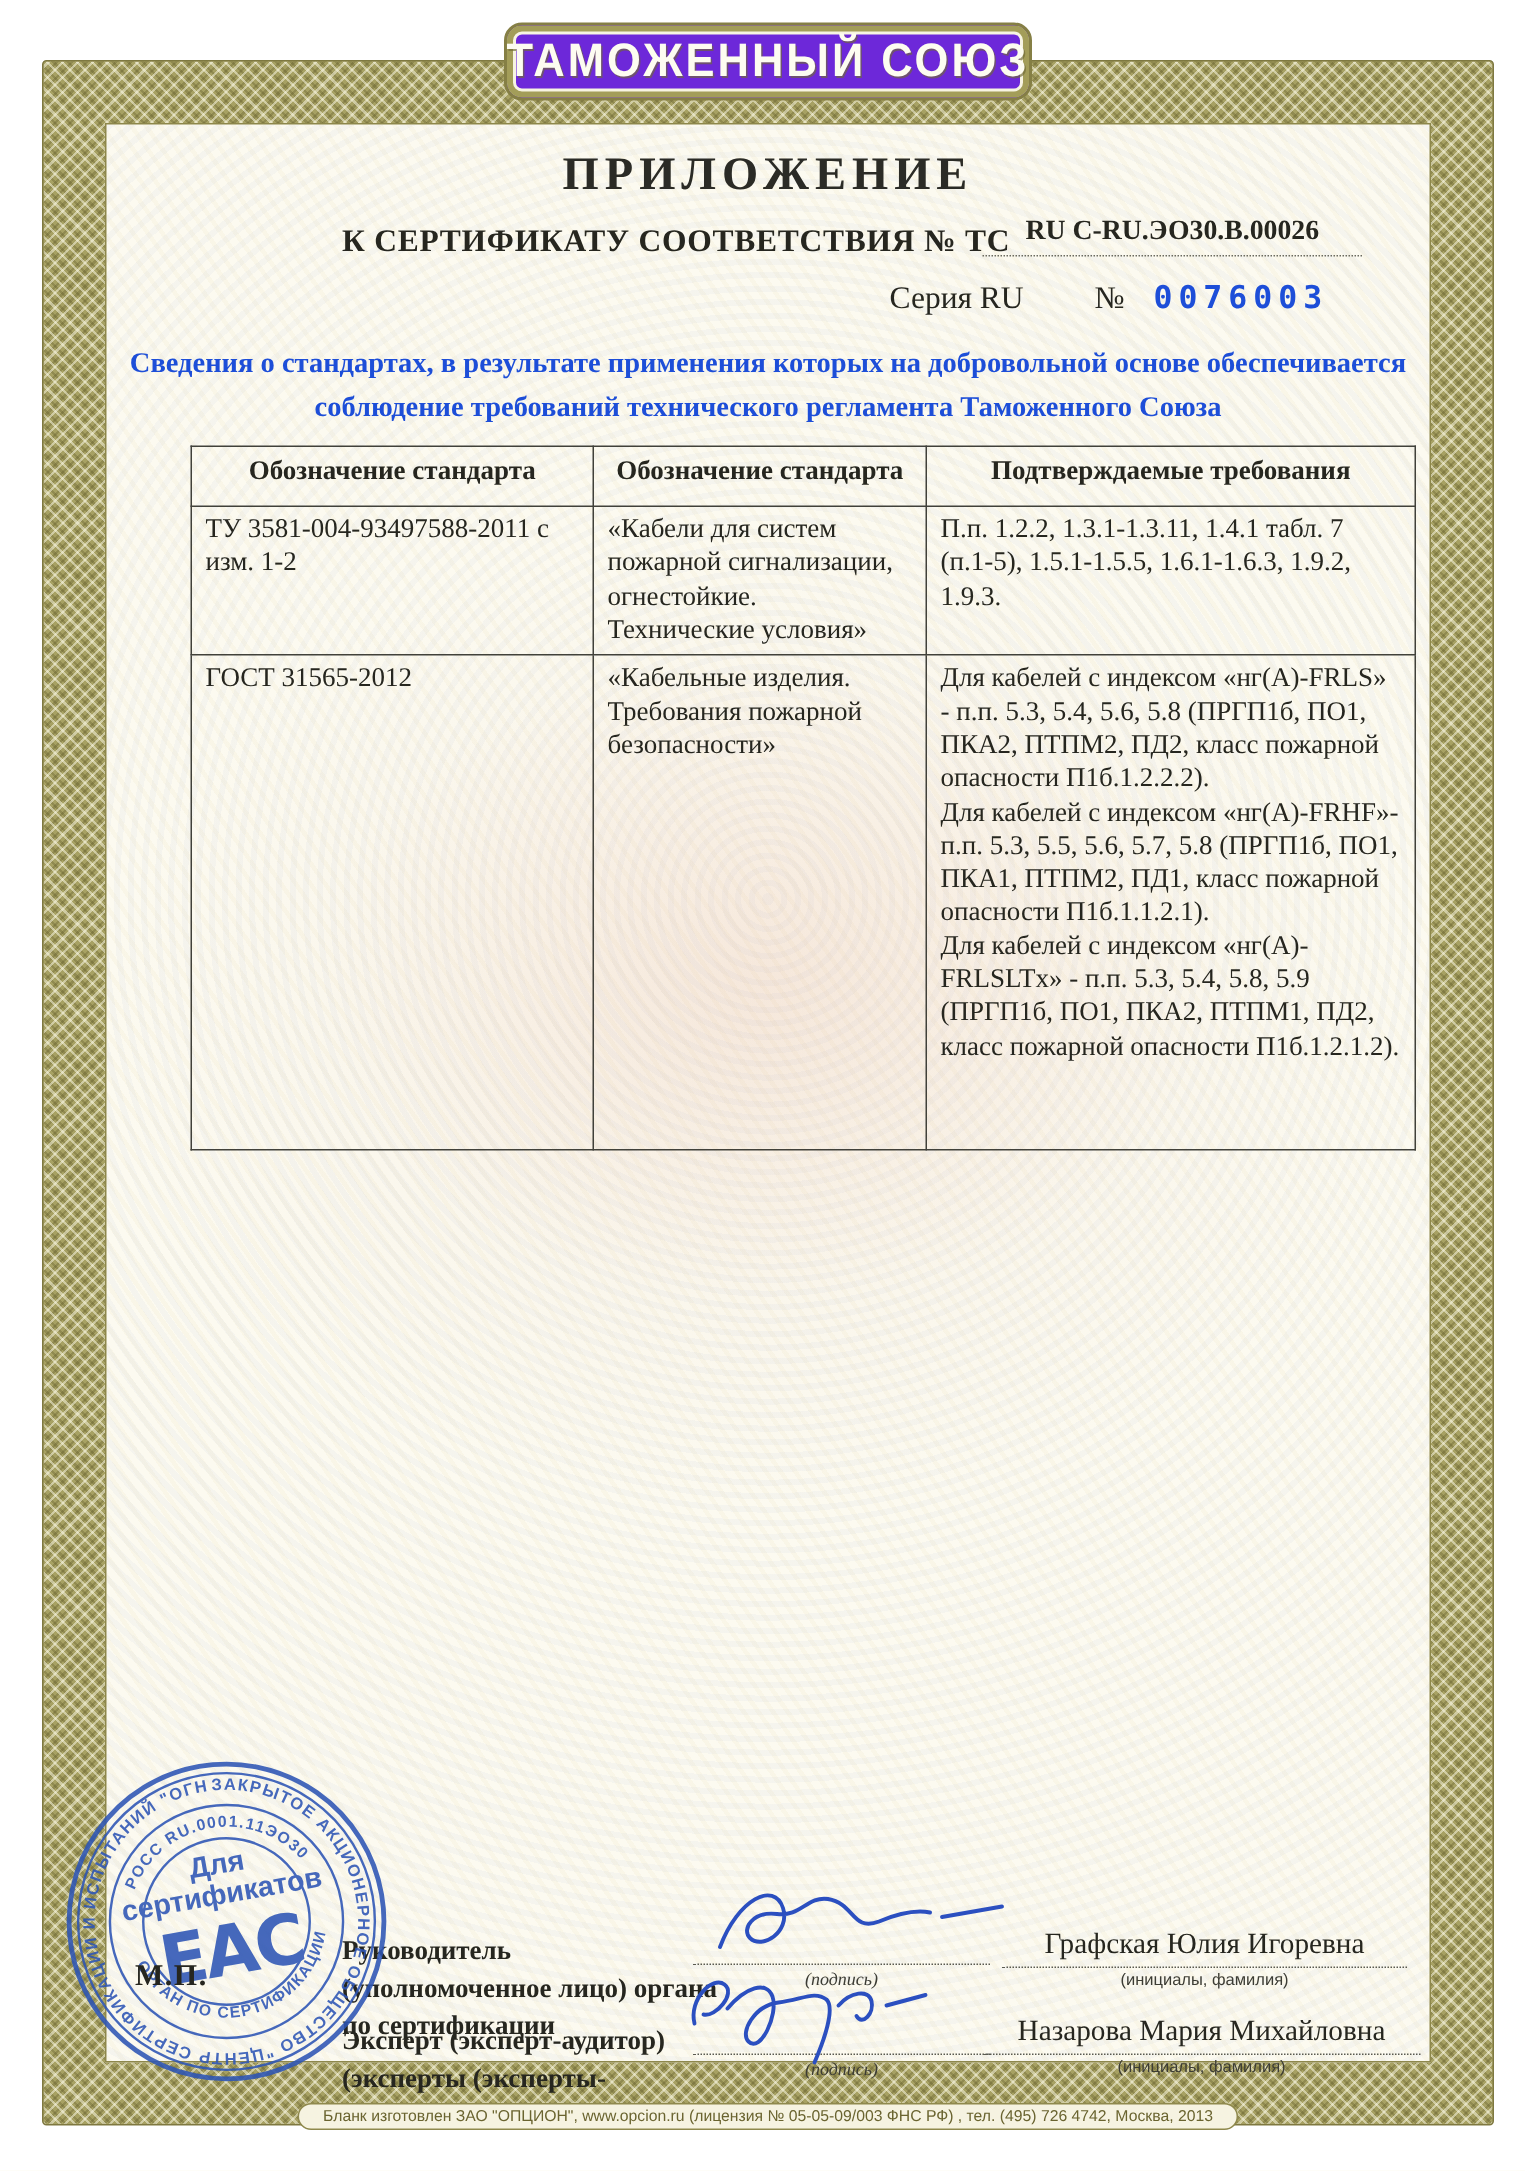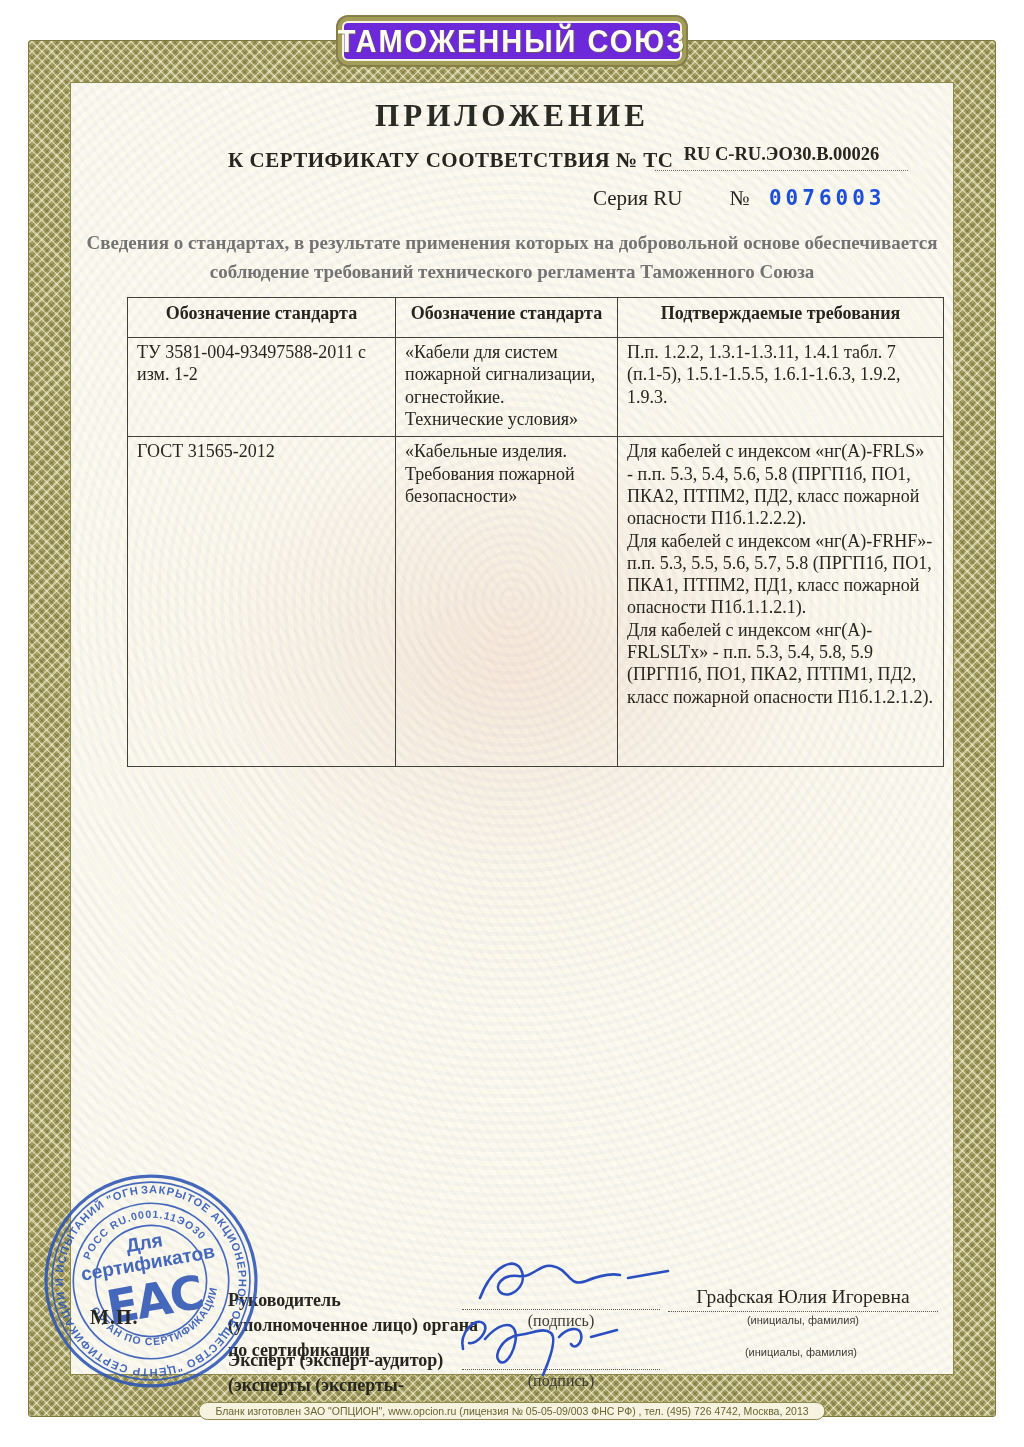--- a/index.html
+++ b/index.html
@@ -68,21 +68,21 @@
   .series-no-sign { margin-left:42px; }
   .series-number {
     margin-left:14px;
     font-family:"DejaVu Sans Mono", monospace;
     font-weight:bold; font-size:21px; letter-spacing:4px;
     color:#1d4ed8;
   }
   .intro {
     position:absolute; top:229px; left:82px; width:860px; z-index:3;
     text-align:center; font-weight:bold; font-size:19px; line-height:1.5;
-    color:#737373;
+    color:#1d4ed8;
   }
   
   table.standards {
     position:absolute; top:297px; left:127px; width:816px; z-index:3;
     border-collapse:collapse; table-layout:fixed;
     font-size:18px; line-height:1.24;
   }
   table.standards col.c1 { width:268px; }
   table.standards col.c2 { width:222px; }
   table.standards col.c3 { width:326px; }
@@ -114,21 +114,21 @@
   .role-1 { top:1288px; }
   .role-2 { top:1348px; }
   .sig-line {
     position:absolute; width:198px; z-index:3;
     border-bottom:1.5px dotted #5a5a50;
   }
   .sig-line-1 { left:462px; top:1282px; height:28px; }
   .sig-line-2 { left:462px; top:1342px; height:28px; }
   .sig-caption {
     position:absolute; width:198px; z-index:3;
-    text-align:center; font-size:16px; color:#3c3c34;
+    text-align:center; font-size:12px; color:#3c3c34;font-style:italic;
   }
   .sig-caption-1 { left:462px; top:1312px; }
   .sig-caption-2 { left:462px; top:1372px; }
   .name-block {
     position:absolute; z-index:3; text-align:center;
   }
   .name-1 { left:668px; top:1286px; width:270px; }
   .name-2 { left:655px; top:1344px; width:292px; }
   .name-text { font-size:19.5px; border-bottom:1.5px dotted #5a5a50; padding-bottom:3px; white-space:nowrap; }
   .name-caption { font-size:11px; color:#3c3c34; padding-top:2px; font-family:"Liberation Sans", sans-serif; }
@@ -254,16 +254,17 @@
   <path d="M30,34 C42,20 56,15 60,26 C64,38 52,64 44,56 C38,50 48,32 64,30 C80,28 88,22 96,28 C102,34 94,56 88,70" fill="none" stroke="#2b4fc0" stroke-width="2.6" stroke-linecap="round"></path>
   <path d="M104,32 C112,23 124,21 126,29 C128,37 120,46 116,39" fill="none" stroke="#2b4fc0" stroke-width="2.6" stroke-linecap="round"></path>
   <path d="M136,32 L162,25" fill="none" stroke="#2b4fc0" stroke-width="2.6" stroke-linecap="round"></path>
 </svg>
 
 <div class="name-block name-1">
   <div class="name-text">Графская Юлия Игоревна</div>
   <div class="name-caption">(инициалы, фамилия)</div>
 </div>
 <div class="name-block name-2">
+  <div class="name-text">Назарова Мария Михайловна</div>
   <div class="name-caption">(инициалы, фамилия)</div>
 </div>
 
 <div class="footer-capsule">Бланк изготовлен ЗАО "ОПЦИОН", www.opcion.ru (лицензия № 05-05-09/003 ФНС РФ) , тел. (495) 726 4742, Москва, 2013</div>
 
 </body></html>

